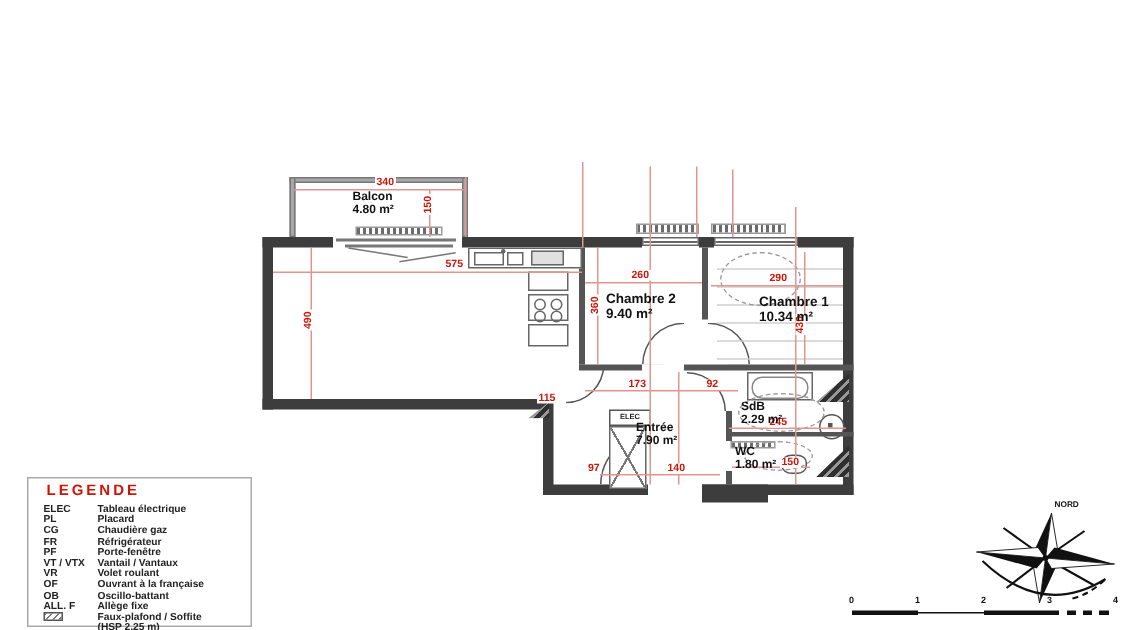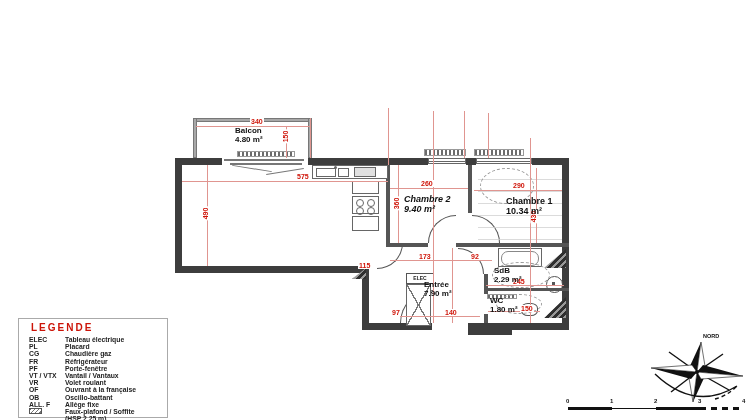--- a/index.html
+++ b/index.html
@@ -182,21 +182,21 @@
   <span class="dim" style="left:512px;top:260px;">245</span>
   <span class="dim" style="left:520px;top:287px;">150</span>
   <span class="dim" style="left:444px;top:291px;">140</span>
   <span class="dim" style="left:391px;top:291px;">97</span>
   <span class="dim" style="left:358px;top:244px;">115</span>
 
   <div class="rlabel sm" style="left:235px;top:108px;">
     <span class="rn">Balcon</span>
         <span class="ra">4.80 m²</span>
   </div>
-  <div class="rlabel" style="left:404px;top:176px;font-style:italic;">
+  <div class="rlabel" style="left:404px;top:176px;">
     <span class="rn">Chambre 2</span>
         <span class="ra">9.40 m²</span>
   </div>
   <div class="rlabel" style="left:506px;top:178px;">
     <span class="rn">Chambre 1</span>
         <span class="ra">10.34 m²</span>
   </div>
   <div class="rlabel sm" style="left:494px;top:248px;">
     <span class="rn">SdB</span>
         <span class="ra">2.29 m²</span>

